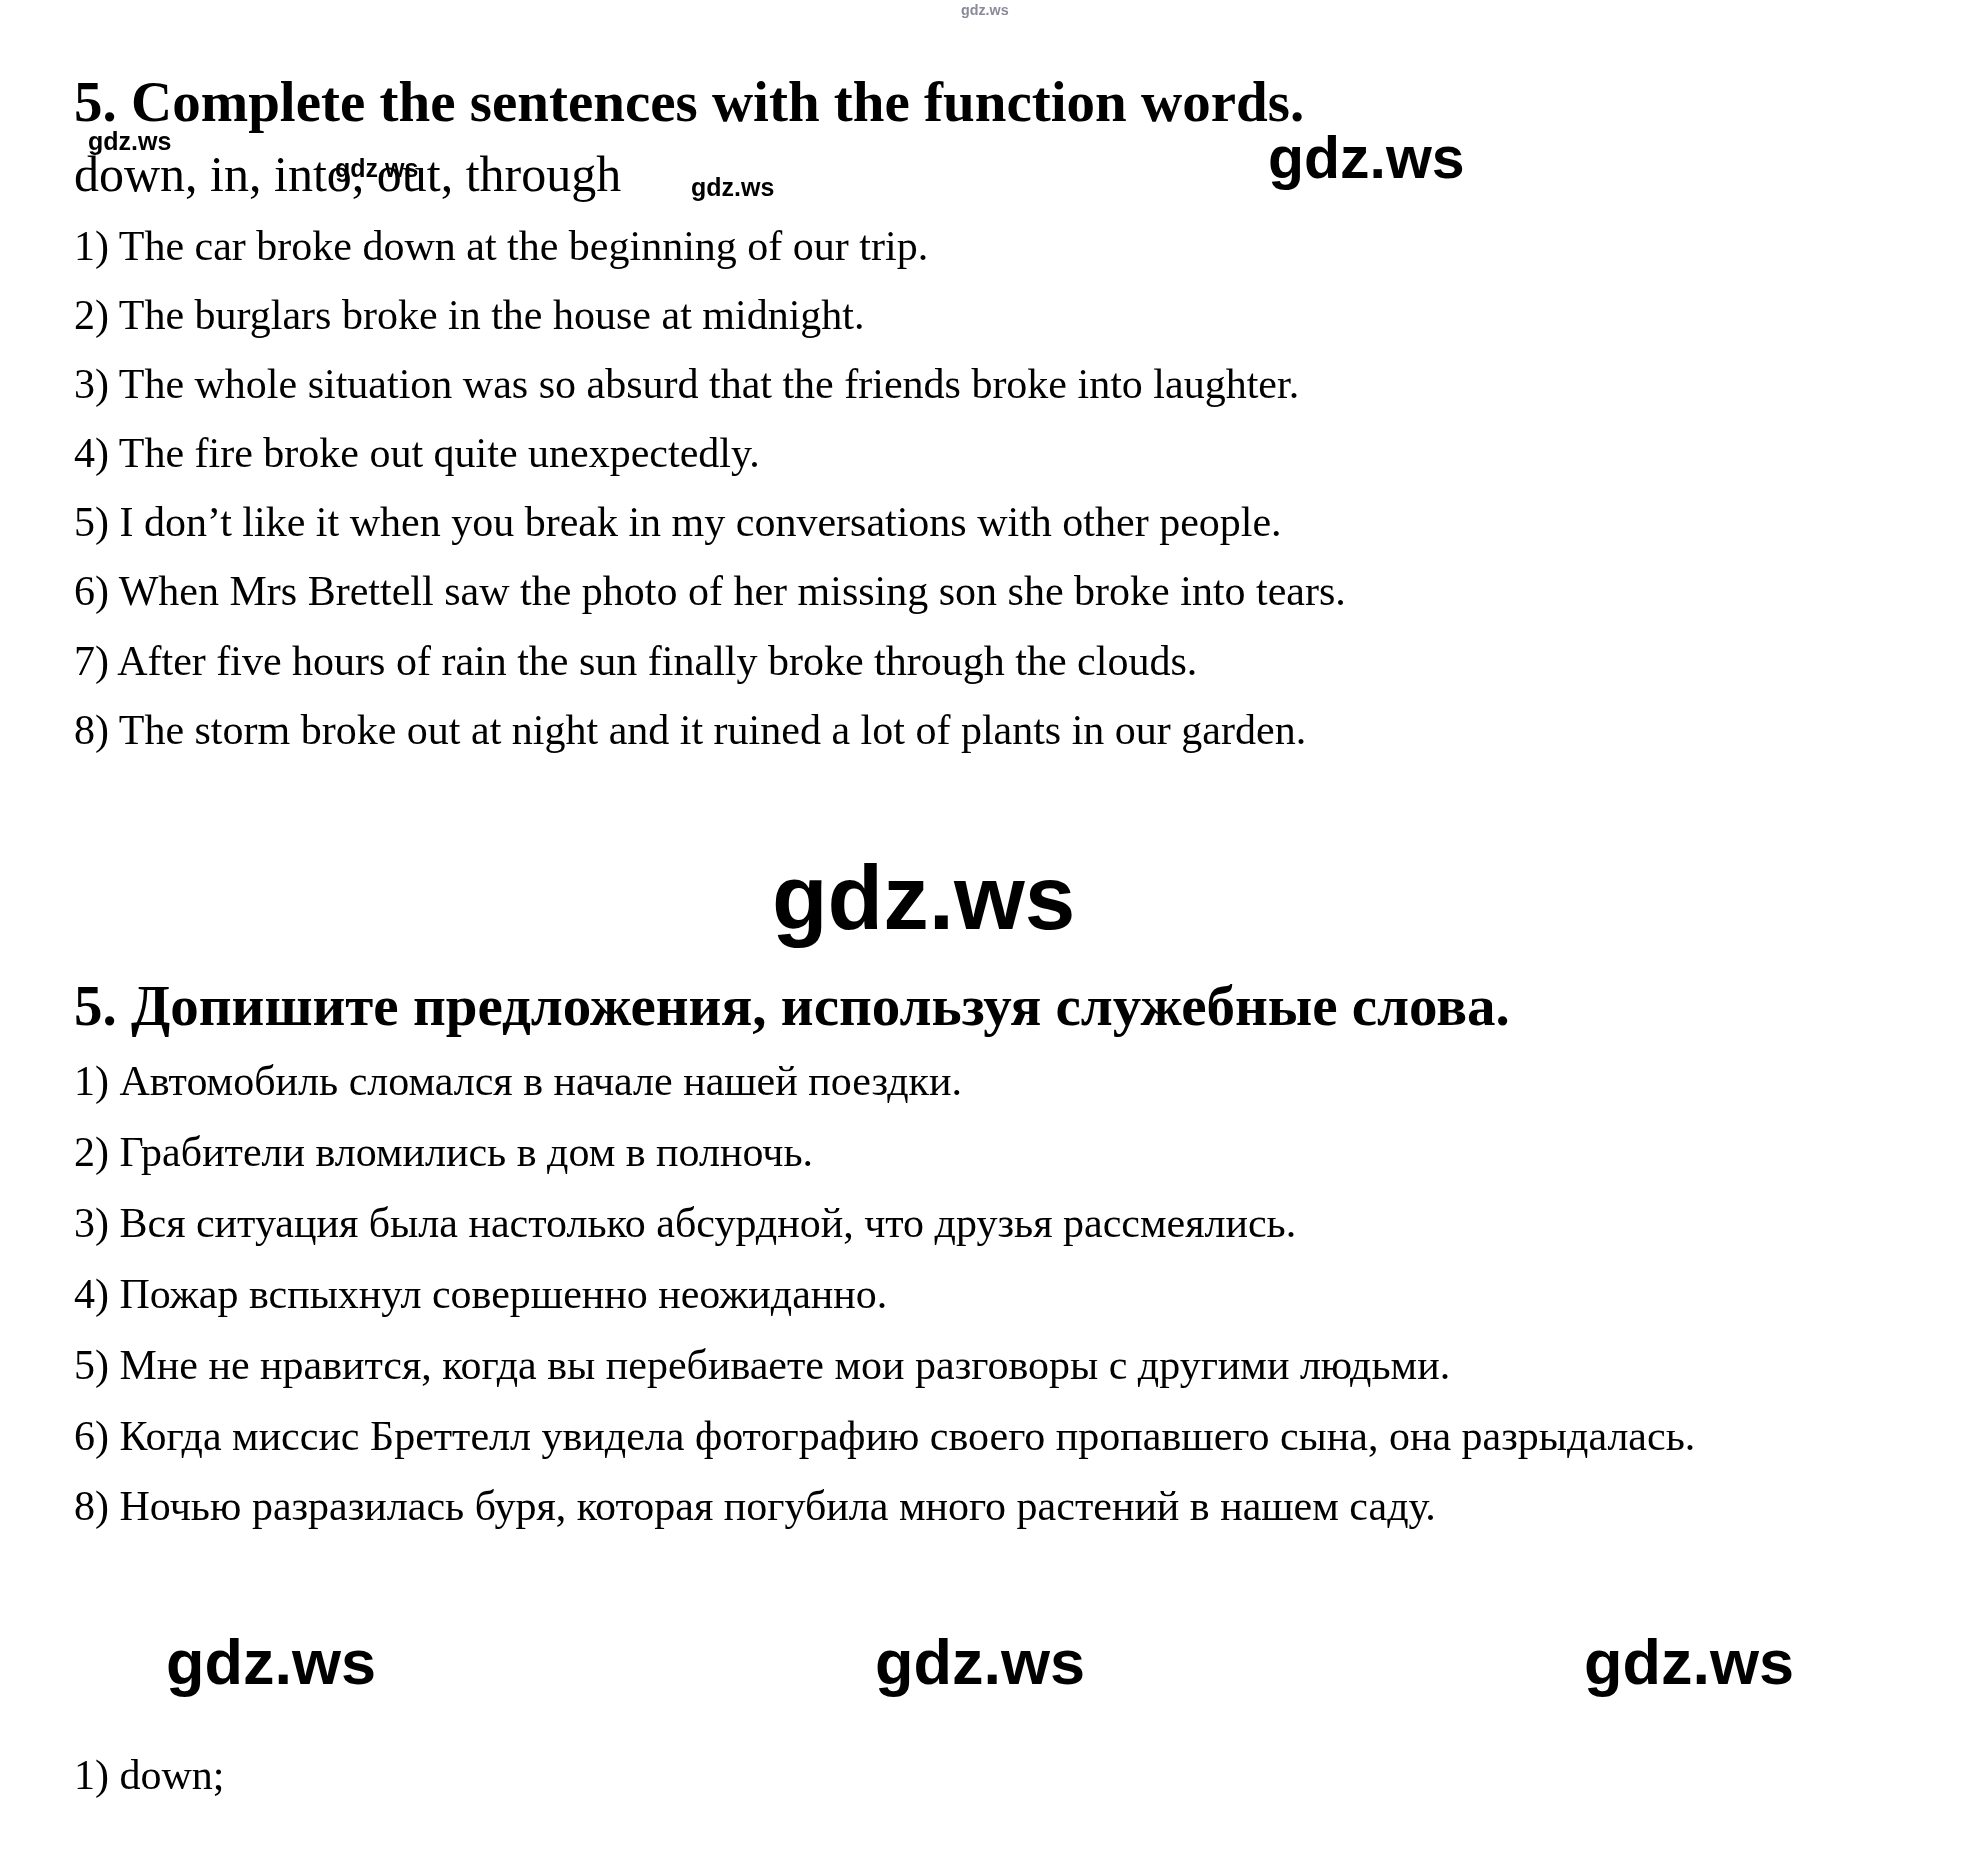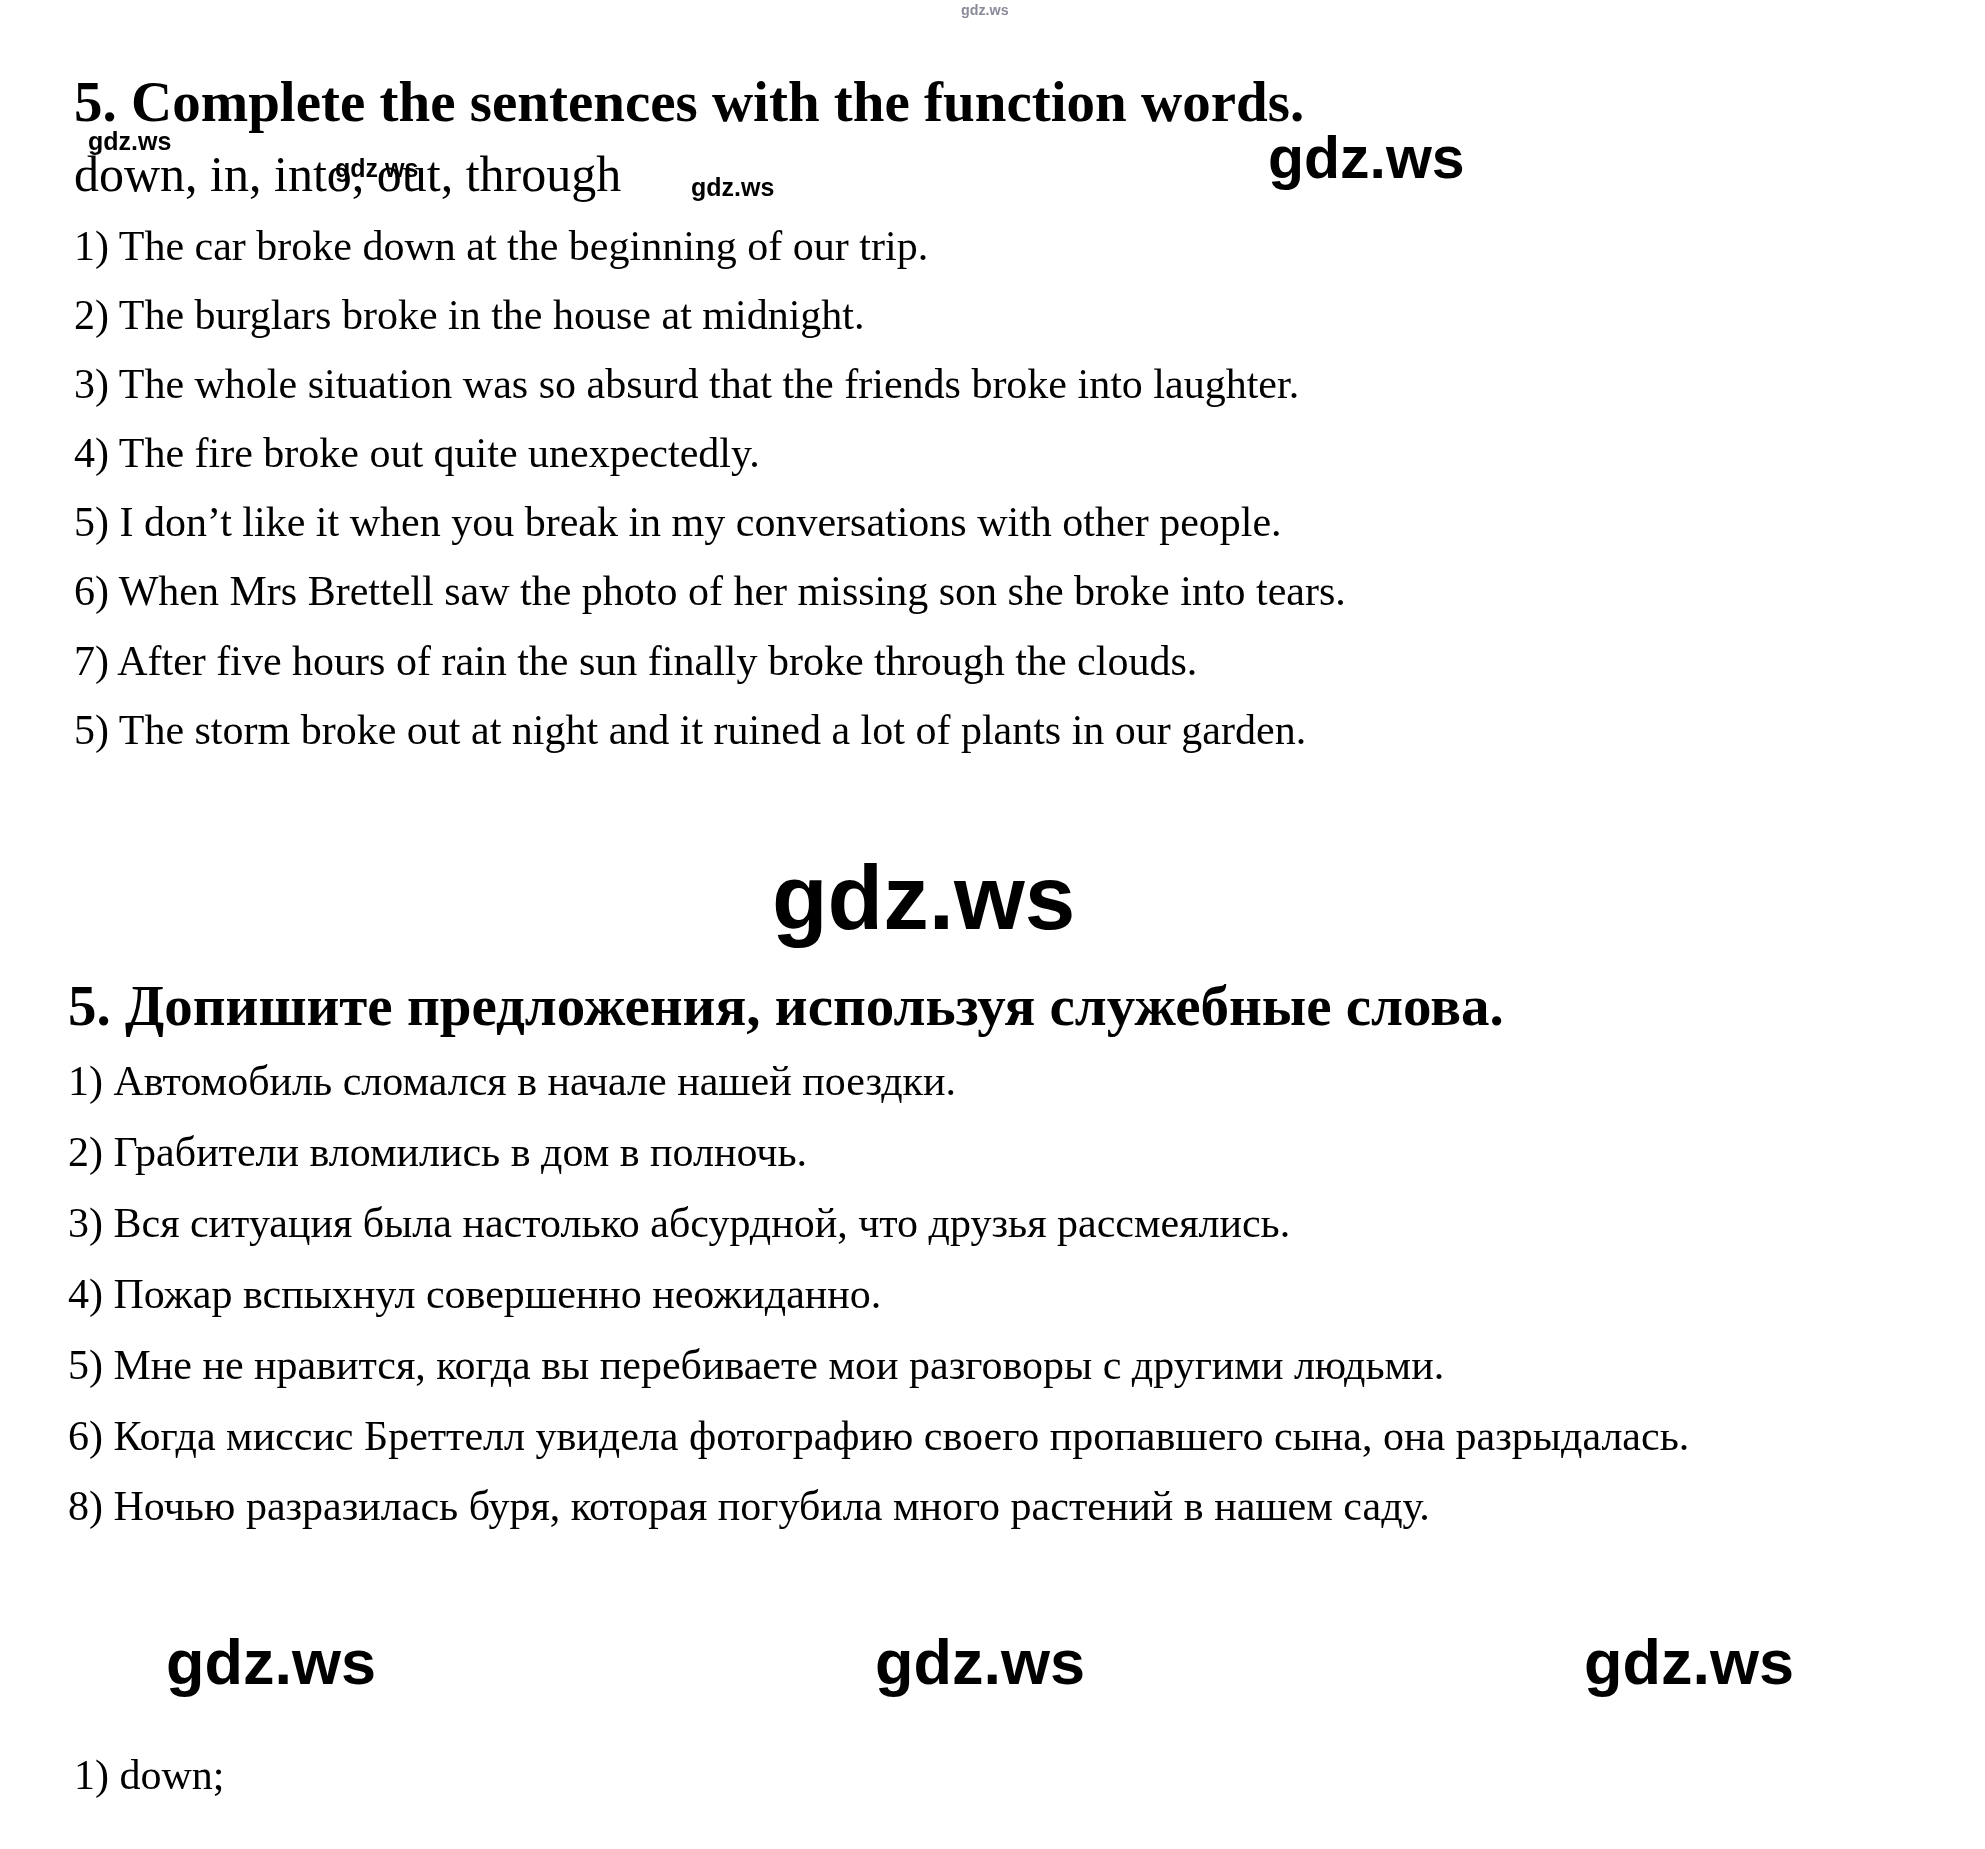--- a/index.html
+++ b/index.html
@@ -54,21 +54,21 @@
   .sentence {
     font-size: 42px;
     line-height: 1.33;
     margin: 0;
   }
   .sec-en { position: absolute; left: 74px; top: 68px; width: 1836px; }
   .sec-en .heading { margin-bottom: 7.6px; }
   .sec-en .wordline { margin-bottom: 13.3px; }
   .sec-en .sentence { margin-bottom: 13.3px; }
 
-  .sec-ru { position: absolute; left: 68px; top: 972px; width: 1864px; }
+  .sec-ru { position: absolute; left: 74px; top: 972px; width: 1864px; }
   .sec-ru .heading { margin-bottom: 9.5px; }
   .sec-ru .sentence { margin-bottom: 9.5px; margin-top: 15px; }
 
   .answers { position: absolute; left: 74px; top: 1748px; }
   .answers .sentence { margin: 0; text-align: right; }
 </style>
 </head>
 <body>
 
 <div class="page">
@@ -86,21 +86,21 @@
   <section class="sec-en">
     <h2 class="heading">5. Complete the sentences with the function words.</h2>
     <p class="wordline">down, in, into, out, through</p>
     <p class="sentence">1) The car broke down at the beginning of our trip.</p>
     <p class="sentence">2) The burglars broke in the house at midnight.</p>
     <p class="sentence">3) The whole situation was so absurd that the friends broke into laughter.</p>
     <p class="sentence">4) The fire broke out quite unexpectedly.</p>
     <p class="sentence">5) I don’t like it when you break in my conversations with other people.</p>
     <p class="sentence">6) When Mrs Brettell saw the photo of her missing son she broke into tears.</p>
     <p class="sentence">7) After five hours of rain the sun finally broke through the clouds.</p>
-    <p class="sentence">5) The storm broke out at night and it ruined a lot of plants in our garden.</p>
+    <p class="sentence">8) The storm broke out at night and it ruined a lot of plants in our garden.</p>
   </section>
 
   <section class="sec-ru">
     <h2 class="heading">5. Допишите предложения, используя служебные слова.</h2>
     <p class="sentence">1) Автомобиль сломался в начале нашей поездки.</p>
     <p class="sentence">2) Грабители вломились в дом в полночь.</p>
     <p class="sentence">3) Вся ситуация была настолько абсурдной, что друзья рассмеялись.</p>
     <p class="sentence">4) Пожар вспыхнул совершенно неожиданно.</p>
     <p class="sentence">5) Мне не нравится, когда вы перебиваете мои разговоры с другими людьми.</p>
     <p class="sentence">6) Когда миссис Бреттелл увидела фотографию своего пропавшего сына, она разрыдалась.</p>

